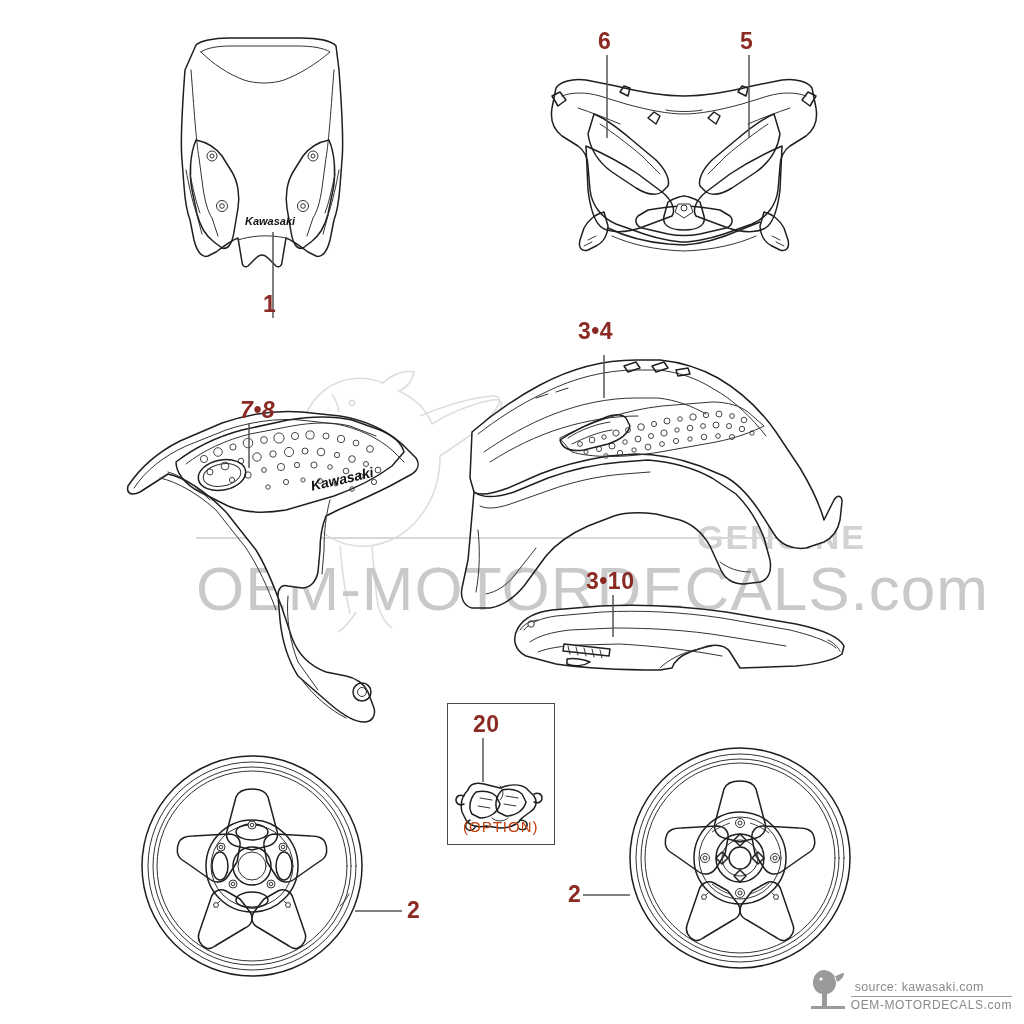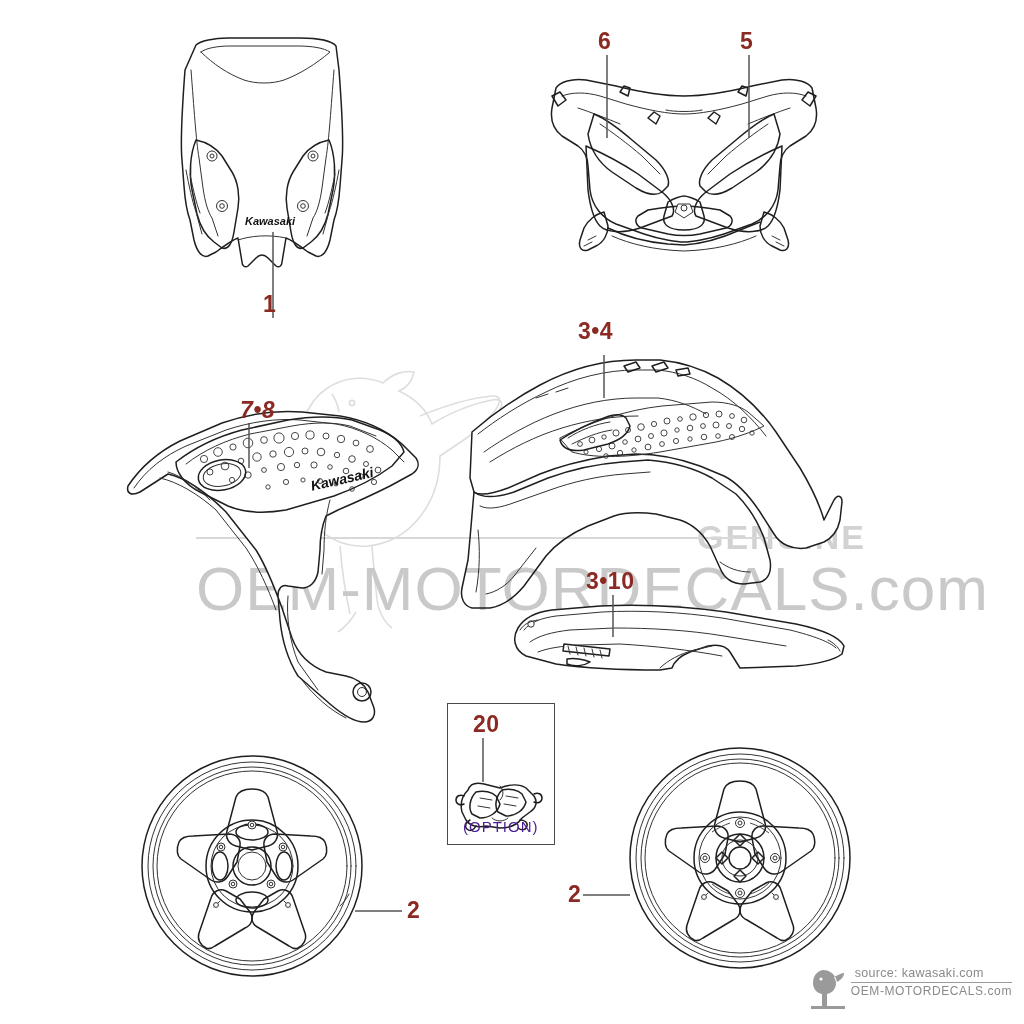--- a/index.html
+++ b/index.html
@@ -25,21 +25,21 @@
   }
   .optbox{
     position:absolute;
     border:1px solid #4a4a4a;
     background:transparent;
   }
   .opttext{
     position:absolute;
     font-size:15px;
     letter-spacing:1px;
-    color:#4c1d95;
+    color:#c2410c;
     font-family:"Liberation Sans", sans-serif;
     white-space:nowrap;
   }
   .wm-text{
     position:absolute;
     color:#c9c9c9;
     font-family:"Liberation Sans", sans-serif;
     white-space:nowrap;
     user-select:none;
   }
@@ -50,21 +50,21 @@
   }
   #wm-genuine{
     font-size:34px;
     font-weight:bold;
     letter-spacing:2px;
     color:#d2d2d2;
   }
   .footer{
     position:absolute;
     right:12px;bottom:12px;
-    display:flex;gap:6px;
+    display:flex;align-items:flex-end;gap:6px;
   }
   .footer-txt{display:flex;flex-direction:column;align-items:flex-start;}
   .f-src{font-size:12.5px;color:#8a8a8a;letter-spacing:0.3px;padding-left:4px;}
   .f-rule{width:100%;height:1px;background:#9b9b9b;margin:2px 0 1px 0;}
   .f-dom{font-size:12px;color:#8a8a8a;letter-spacing:0.6px;}
   .kaw{
     position:absolute;
     font-weight:bold;
     font-style:italic;
     color:#111;

